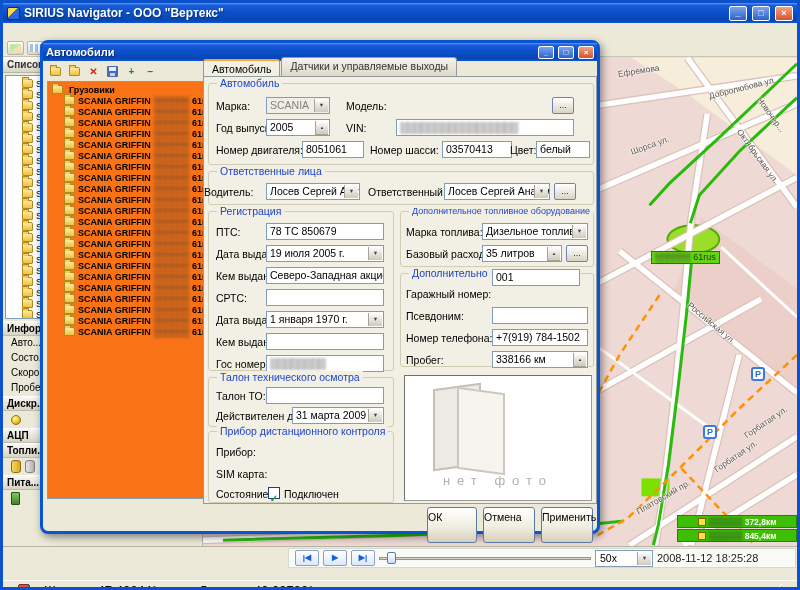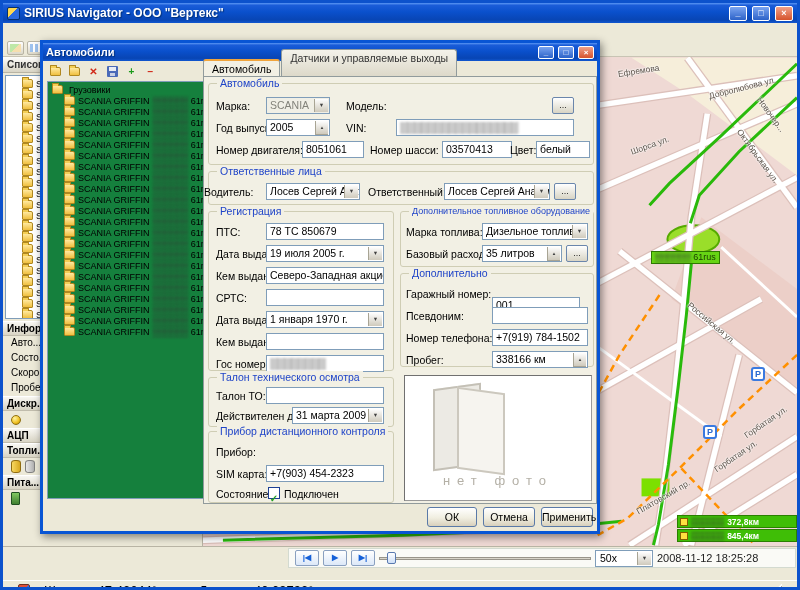--- a/index.html
+++ b/index.html
@@ -34,65 +34,65 @@
   .led{width:10px;height:10px;border-radius:50%;background:radial-gradient(circle at 35% 30%,#fff3a0,#f0c020 60%,#a07800);border:1px solid #907010;}
   .cyl{width:10px;height:13px;background:linear-gradient(90deg,#f8d860,#d8a820);border:1px solid #906c10;border-radius:4px/3px;}
   .cyl.gray{background:linear-gradient(90deg,#e8e8e8,#b0b0b0);border-color:#808080;}
   .batt{width:9px;height:13px;background:linear-gradient(#80c860,#408030);border:1px solid #205020;border-radius:1px;}
 
   
   .map{position:absolute;left:200px;top:54px;width:594px;height:489px;overflow:hidden;background:#efd9d4;}
   .mlabel{position:absolute;font-size:8.5px;color:#5a5148;white-space:nowrap;transform-origin:left center;text-shadow:0 0 2px #fff,0 0 2px #fff,0 0 2px #fff;}
   .pmark{position:absolute;width:14px;height:14px;background:#fff;border:2px solid #3a7ae0;border-radius:3px;color:#2a6ad0;font-weight:bold;font-size:9px;line-height:10px;text-align:center;}
   .veh-label{position:absolute;height:13px;background:#66d414;border:1px solid #2e7a00;font-size:9px;line-height:11px;padding:0 3px;display:flex;gap:3px;color:#1a3a00;white-space:nowrap;}
-  .ibox{position:absolute;width:120px;height:13px;background:#3fbe06;border:1px solid #2a8000;color:#fff;font-size:8.5px;font-weight:bold;display:flex;align-items:center;gap:3px;padding:0 2px;white-space:nowrap;}
+  .ibox{position:absolute;width:120px;height:13px;background:#3fbe06;border:1px solid #2a8000;color:#fff;font-size:8.5px;font-weight:bold;display:flex;align-items:center;gap:3px;padding:0 2px;white-space:nowrap;justify-content:center;}
   .ibox .ico{width:8px;height:8px;background:#ffe040;border:1px solid #806000;flex:0 0 auto;}
   .blur{filter:blur(1.2px);letter-spacing:-0.5px;color:#333;}
 
   
-  .xp-child{position:absolute;left:37px;top:37px;width:560px;height:494px;background:#ece9d8;border:3px solid #0855d4;border-radius:0;box-shadow:2px 3px 8px rgba(0,0,0,.45);}
+  .xp-child{position:absolute;left:37px;top:37px;width:560px;height:494px;background:#ece9d8;border:3px solid #0855d4;border-radius:8px;box-shadow:2px 3px 8px rgba(0,0,0,.45);}
   .ctitle{height:18px;display:flex;align-items:center;gap:3px;padding:0 3px;
     background:linear-gradient(180deg,#5a96f4 0%,#1a5cd8 12%,#0a50cc 45%,#0845b4 85%,#1157d0 100%);}
   .ctitle .ttext{font-size:11px;}
   .winbtn.sm{width:16px;height:13px;line-height:11px;font-size:8px;}
   .ttoolbar{position:absolute;left:4px;top:20px;height:17px;display:flex;gap:2px;align-items:center;}
   .ticon{width:17px;height:15px;border:1px solid transparent;border-radius:2px;display:flex;align-items:center;justify-content:center;font-size:10px;font-weight:bold;}
   .gi-x{color:#d02818;} .gi-plus{color:#1a9a1a;} .gi-minus{color:#d02818;}
   .disk{width:11px;height:11px;background:#4a6ab8;position:relative;border-radius:1px;}
   .disk::before{content:"";position:absolute;top:1px;left:2px;right:2px;height:4px;background:#e8ecf4;}
   .disk::after{content:"";position:absolute;bottom:1px;left:3px;right:3px;height:3px;background:#c8d0e4;}
   .folder{width:11px;height:9px;background:linear-gradient(#ffe9a0,#f0c040);border:1px solid #b08820;border-radius:1px 2px 1px 1px;position:relative;flex:0 0 auto;}
   .folder::before{content:"";position:absolute;top:-3px;left:-1px;width:5px;height:2px;background:#f5cf55;border:1px solid #b08820;border-bottom:none;border-radius:1px 1px 0 0;}
-  .tree{position:absolute;left:4px;top:38px;width:159px;height:418px;background:#15803d;border:1px solid #7f9db9;overflow:hidden;padding:2px 0 0 2px;}
+  .tree{position:absolute;left:4px;top:38px;width:159px;height:418px;background:#f97316;border:1px solid #7f9db9;overflow:hidden;padding:2px 0 0 2px;font-weight:bold;}
   .titem{display:flex;align-items:center;height:11px;font-size:9px;gap:3px;padding-left:14px;white-space:nowrap;color:#000;}
   .titem.root{padding-left:2px;}
 
   .tabs{position:absolute;left:160px;top:16px;height:18px;display:flex;align-items:flex-end;}
-  .tab{height:28px;padding:2px 8px 0;font-size:10.5px;border:1px solid #919b9c;border-bottom:none;border-radius:3px 3px 0 0;background:linear-gradient(#f4f2ea,#dcd8c8);margin-right:1px;white-space:nowrap;color:#333;}
+  .tab{height:20px;padding:2px 8px 0;font-size:10.5px;border:1px solid #919b9c;border-bottom:none;border-radius:3px 3px 0 0;background:linear-gradient(#f4f2ea,#dcd8c8);margin-right:1px;white-space:nowrap;color:#333;}
   .tab.active{height:18px;background:#f2f0e4;border-top:2px solid #f0a43c;font-weight:normal;color:#000;}
   .tabpage{position:absolute;left:160px;top:33px;width:394px;height:428px;background:#f2f0e4;border:1px solid #919b9c;}
 
   .grp{position:absolute;border:1px solid #cfcdb4;border-radius:3px;}
   .gt{position:absolute;top:-7px;left:8px;background:#f2f0e4;padding:0 3px;color:#1f44c8;font-size:10.5px;white-space:nowrap;}
   .gt.sm{font-size:9px;top:-6px;}
   .lbl{position:absolute;font-size:10.5px;color:#000;white-space:nowrap;}
   .inp{position:absolute;height:17px;background:#fff;border:1px solid #7f9db9;font-size:10.5px;padding:1px 3px;white-space:nowrap;overflow:hidden;line-height:13px;color:#000;}
   .inp.dis{background:#f0efe6;color:#82827a;}
   .combo{padding-right:17px;}
   .cbtn{position:absolute;right:1px;top:1px;bottom:1px;width:14px;background:linear-gradient(#fefefe,#cfcabc);border-left:1px solid #a8a494;display:flex;align-items:center;justify-content:center;}
   .cbtn::after{content:"▼";font-size:5.5px;color:#404040;}
   .spinb{position:absolute;right:1px;top:1px;bottom:1px;width:13px;display:flex;flex-direction:column;}
   .spinb span{flex:1;background:linear-gradient(#fefefe,#cfcabc);border-left:1px solid #a8a494;display:flex;align-items:center;justify-content:center;}
   .spinb span:first-child{border-bottom:1px solid #a8a494;}
   .spinb span::after{font-size:4.5px;color:#404040;}
   .spinb .up::after{content:"▲";} .spinb .dn::after{content:"▼";}
   .dots{position:absolute;width:22px;height:17px;background:linear-gradient(#fff,#d8d4c4);border:1px solid #6a86ac;border-radius:2px;font-size:9px;text-align:center;line-height:14px;color:#222;}
   .chk{position:absolute;width:12px;height:12px;background:#fff;border:1px solid #1c3f94;text-align:center;}
   .chk::after{content:"✓";color:#21a121;font-size:10px;line-height:10px;font-weight:bold;}
-  .btn{position:absolute;height:20px;background:linear-gradient(180deg,#ffffff,#f0eee0 55%,#d8d0bc);border:1px solid #5a7aa8;border-radius:3px;font-size:10.5px;text-align:center;line-height:18px;color:#000;}
+  .btn{position:absolute;height:36px;background:linear-gradient(180deg,#ffffff,#f0eee0 55%,#d8d0bc);border:1px solid #5a7aa8;border-radius:3px;font-size:10.5px;text-align:left;line-height:18px;color:#000;}
   .photo{position:absolute;background:#fff;border:1px solid #999;border-top-color:#707070;border-left-color:#707070;}
   .ph-back{position:absolute;left:28px;top:10px;width:48px;height:82px;background:#eceae4;border:2px solid #c4c0b6;transform:skewY(-8deg);}
   .ph-front{position:absolute;left:52px;top:14px;width:48px;height:82px;background:#f6f4ef;border:2px solid #ccc8be;transform:skewY(8deg);}
   .ph-text{position:absolute;left:0;right:0;bottom:12px;text-align:center;color:#b4b0a6;font-size:13px;letter-spacing:7px;white-space:nowrap;}
 
   
   .mediabar{position:absolute;left:0;top:543px;width:794px;height:22px;background:#ece9d8;border-top:1px solid #b8b4a4;}
   .player{position:absolute;left:285px;top:1px;width:508px;height:20px;background:#fafaf6;border:1px solid #9a96;display:flex;align-items:center;gap:4px;padding:0 6px;}
   .pbtn{width:24px;height:16px;border:1px solid #8aa0c0;border-radius:2px;background:linear-gradient(#fff,#dce8f8);color:#1560d8;font-size:8px;text-align:center;line-height:14px;font-weight:bold;flex:0 0 auto;}
   .slider{position:relative;flex:1;height:16px;}
@@ -652,21 +652,20 @@
       <span class="lbl" style="left:12px;top:333px">Действителен до:</span>
       <div class="inp combo" style="left:88px;top:330px;width:92px">
         <span>31   марта   2009 г.</span><span class="cbtn"></span>
       </div>
 
       <div class="grp" style="left:4px;top:354px;width:186px;height:72px">
         <span class="gt">Прибор дистанционного контроля</span>
       </div>
       <span class="lbl" style="left:12px;top:369px">Прибор:</span>
       <span class="lbl" style="left:12px;top:391px">SIM карта:</span>
-      <div class="inp" style="left:62px;top:388px;width:118px">+7(903) 454-2323</div>
       <span class="lbl" style="left:12px;top:411px">Состояние:</span>
       <span class="chk" style="left:64px;top:410px"></span>
       <span class="lbl" style="left:80px;top:411px">Подключен</span>
 
       <div class="grp" style="left:196px;top:134px;width:194px;height:56px">
         <span class="gt sm">Дополнительное топливное оборудование</span>
       </div>
       <span class="lbl" style="left:202px;top:149px">Марка топлива:</span>
       <div class="inp combo" style="left:278px;top:146px;width:106px">
         <span>Дизельное топливо</span><span class="cbtn"></span>
@@ -678,21 +677,21 @@
             <span class="up"></span>
             <span class="dn"></span>
           </span>
       </div>
       <div class="dots" style="left:362px;top:168px">...</div>
 
       <div class="grp" style="left:196px;top:196px;width:194px;height:94px">
         <span class="gt">Дополнительно</span>
       </div>
       <span class="lbl" style="left:202px;top:211px">Гаражный номер:</span>
-      <div class="inp" style="left:288px;top:220px;width:88px">001</div>
+      <div class="inp" style="left:288px;top:192px;width:88px">001</div>
       <span class="lbl" style="left:202px;top:233px">Псевдоним:</span>
       <div class="inp" style="left:288px;top:230px;width:96px"></div>
       <span class="lbl" style="left:202px;top:255px">Номер телефона:</span>
       <div class="inp" style="left:288px;top:252px;width:96px">+7(919) 784-1502</div>
       <span class="lbl" style="left:202px;top:277px">Пробег:</span>
       <div class="inp" style="left:288px;top:274px;width:96px">
         <span>338166 км</span>
         <span class="spinb">
             <span class="up"></span>
             <span class="dn"></span>

